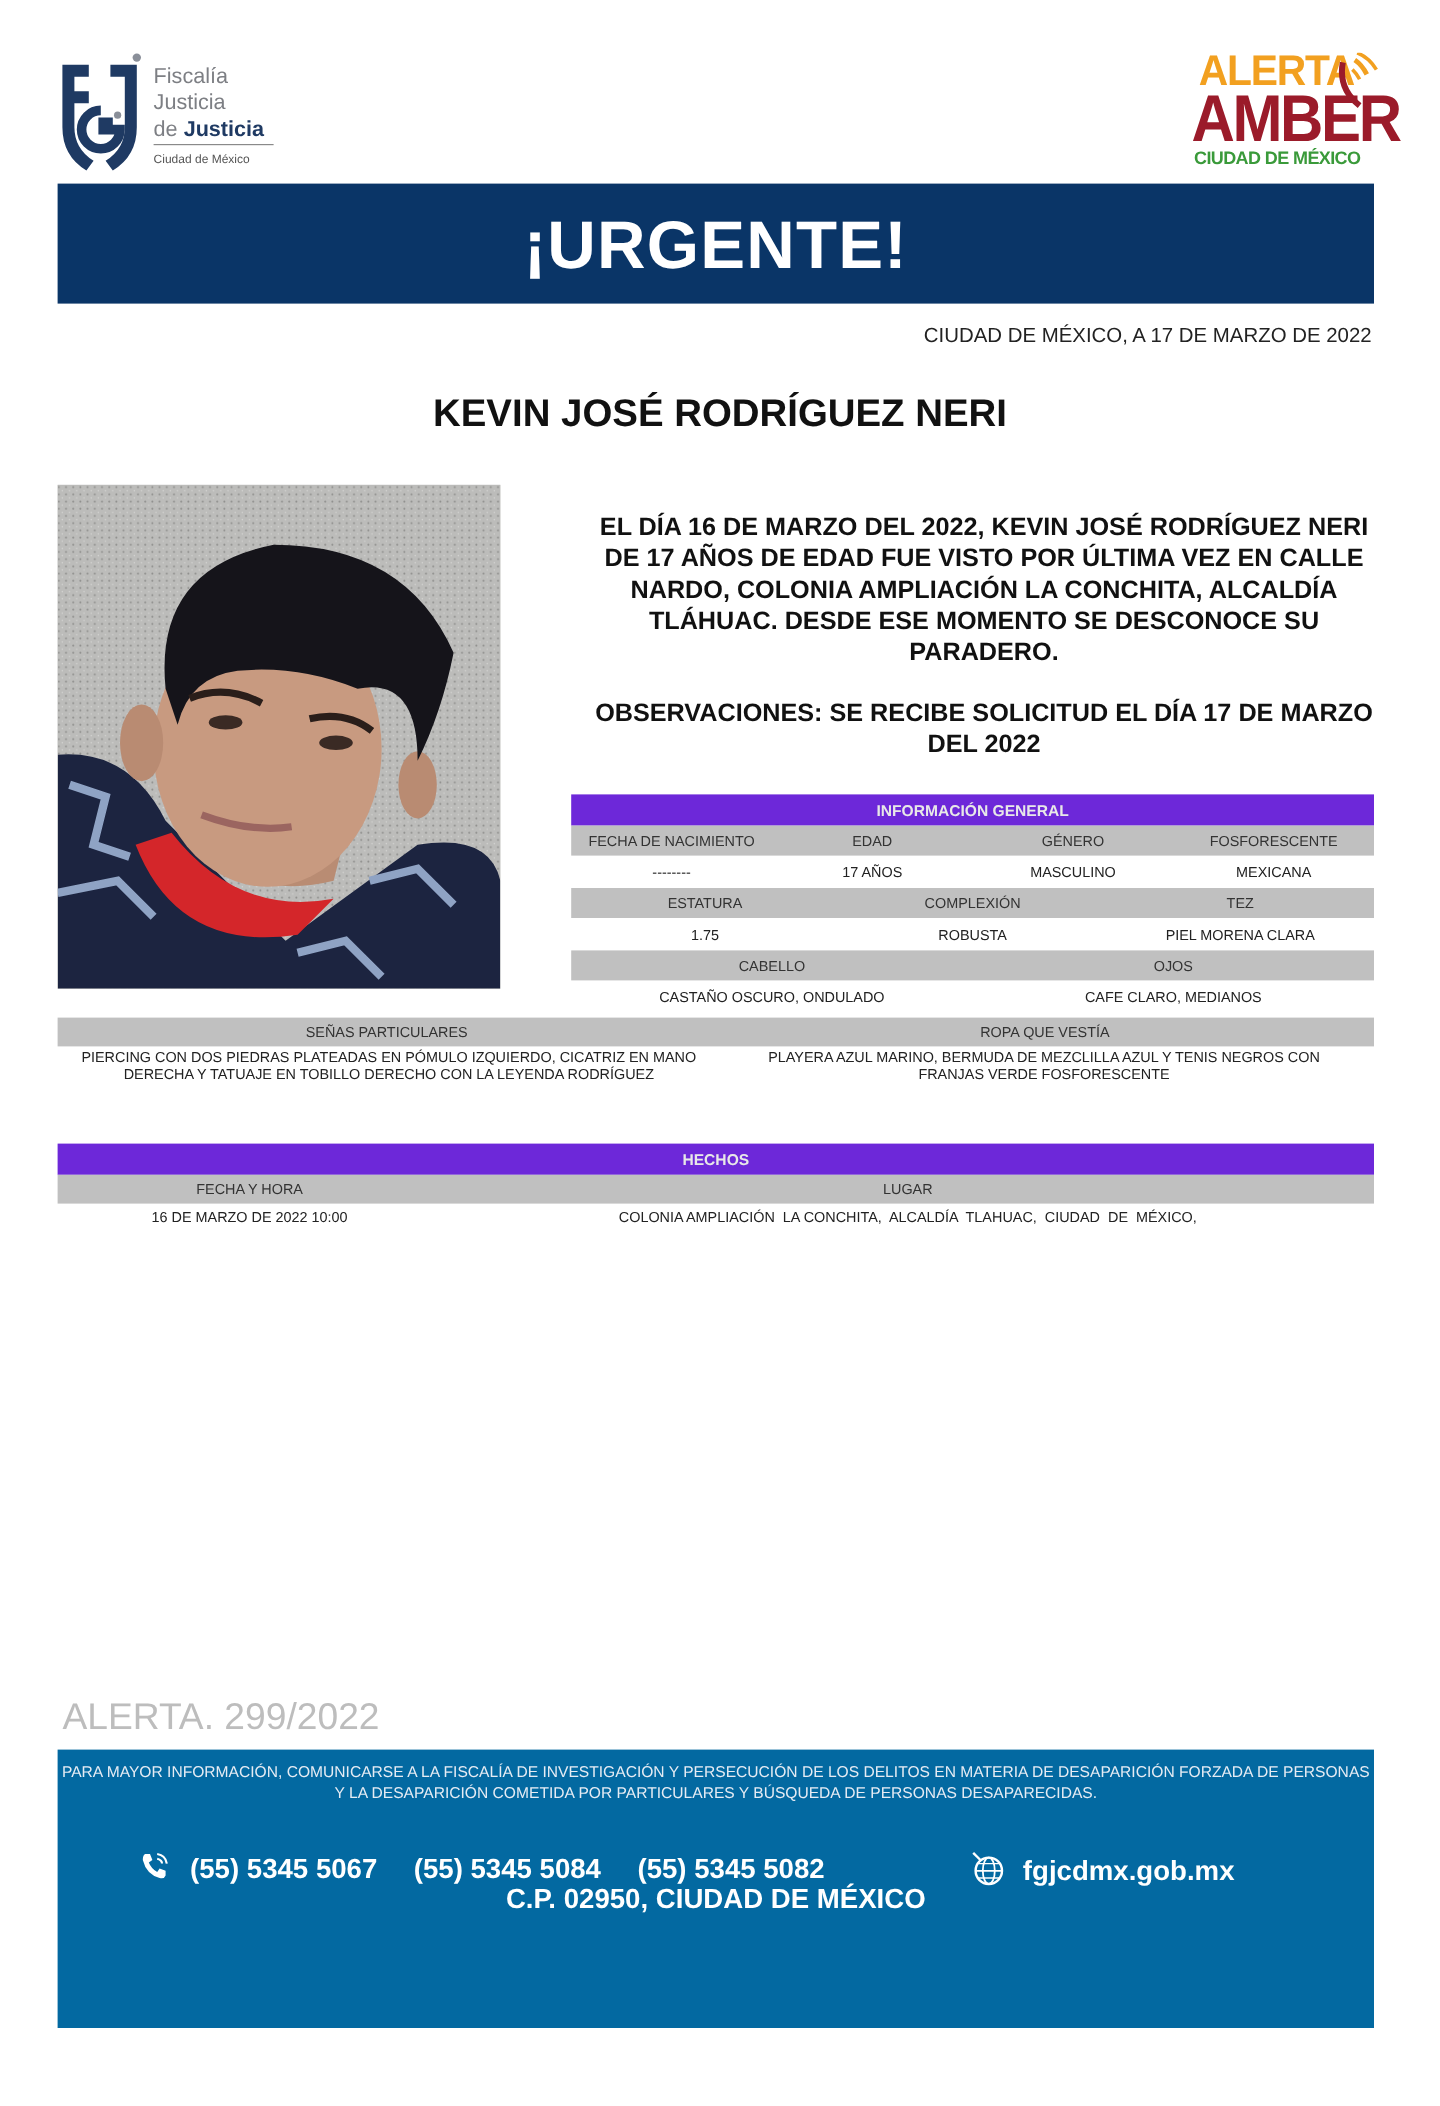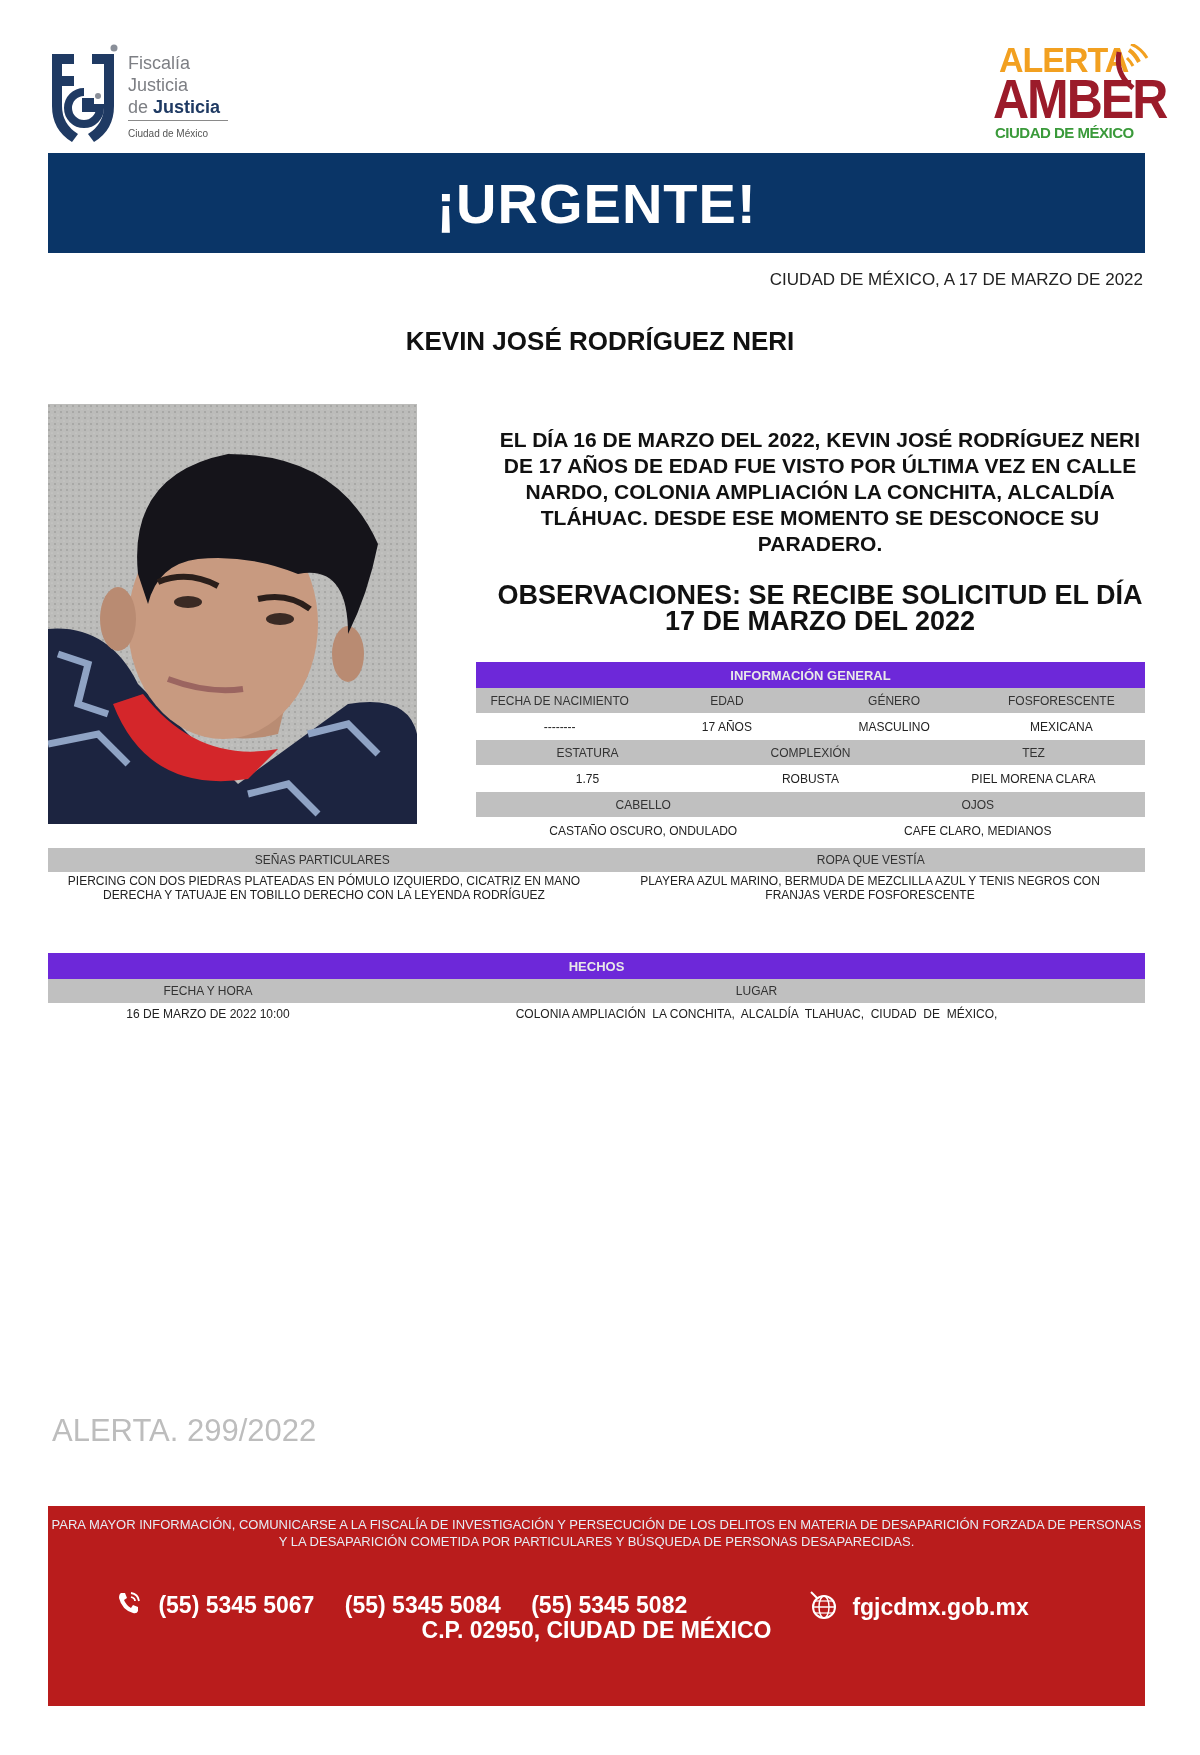--- a/index.html
+++ b/index.html
@@ -18,49 +18,49 @@
   #amber-logo .a1 { position: absolute; left: 6px; top: 0; font-size: 34px; font-weight: 700; color: #f2a020; letter-spacing: -1px; transform: scaleY(1.05); }
   #amber-logo .a2 { position: absolute; left: 0; top: 30px; font-size: 50px; font-weight: 700; color: #9b1b2a; letter-spacing: -2px; transform: scaleY(1.1); }
   #amber-logo .a3 { position: absolute; left: 2px; top: 84px; font-size: 15px; font-weight: 700; color: #3a9a3a; letter-spacing: -0.5px; white-space: nowrap; }
   #amber-logo svg { position: absolute; left: 120px; top: 4px; }
 
   
   #urgent-banner { left: 48px; top: 153px; width: 1097px; height: 100px; background: #0a3567; display: flex; align-items: center; justify-content: center; }
   #urgent-banner span { color: #fff; font-size: 56px; font-weight: 700; letter-spacing: 1px; }
 
   #date-line { right: 57px; top: 270px; font-size: 17px; color: #222; }
-  #person-name { left: 0; width: 1200px; top: 326px; text-align: center; font-size: 26px; font-weight: 700; }
+  #person-name { left: 0; width: 1200px; top: 326px; text-align: center; font-size: 32px; font-weight: 700; }
 
   
   #photo { left: 48px; top: 404px; width: 369px; height: 420px; background: #b9b9b7; overflow: hidden; }
 
   
   #narrative { left: 490px; top: 427px; width: 660px; text-align: center; font-size: 21px; font-weight: 700; line-height: 26px; }
-  #observaciones { left: 490px; top: 582px; width: 660px; text-align: center; font-size: 27px; font-weight: 700; line-height: 26px; }
+  #observaciones { left: 490px; top: 582px; width: 660px; text-align: center; font-size: 21px; font-weight: 700; line-height: 26px; }
 
   
   .bar-dark { background: #6d28d9; color: #e8e8e8; font-size: 13px; text-align: center; font-weight: bold; }
   .bar-light { background: #c0c0c0; color: #333; font-size: 12px; }
   .val { color: #222; font-size: 12px; }
   .row { position: absolute; display: flex; align-items: center; }
   .row > div { flex: 1; text-align: center; }
 
   #info-general { left: 476px; top: 662px; width: 669px; }
   #info-general .row { left: 0; width: 669px; height: 25px; }
 
   #senas-header { left: 48px; top: 848px; width: 1097px; height: 24px; }
   .wrap-val { position: absolute; text-align: center; font-size: 12px; line-height: 14px; color: #222; }
 
   #hechos { left: 48px; top: 953px; width: 1097px; }
   #hechos .row { left: 0; width: 1097px; }
 
   #alert-number { left: 52px; top: 1413px; font-size: 31px; color: #bdbdbd; }
 
   
-  #footer { left: 48px; top: 1506px; width: 1097px; height: 200px; background: #b91c1c; color: #fff; }
+  #footer { left: 48px; top: 1458px; width: 1097px; height: 232px; background: #0369a1; color: #fff; }
   #footer .small { position: absolute; left: 0; width: 1097px; top: 10px; text-align: center; font-size: 13px; line-height: 17px; color: #e6ecf4; }
   #footer .phones { position: absolute; left: 68px; top: 84px; font-size: 23px; font-weight: 700; white-space: nowrap; }
   #footer .phones span { margin-right: 24px; }
   #footer .web { position: absolute; left: 760px; top: 84px; font-size: 23px; font-weight: 700; white-space: nowrap; }
   #footer .addr { position: absolute; left: 0; width: 1097px; top: 110px; text-align: center; font-size: 23px; font-weight: 700; line-height: 28px; }
 </style>
 </head>
 <body>
 
 <div id="fgj-logo" class="abs">

